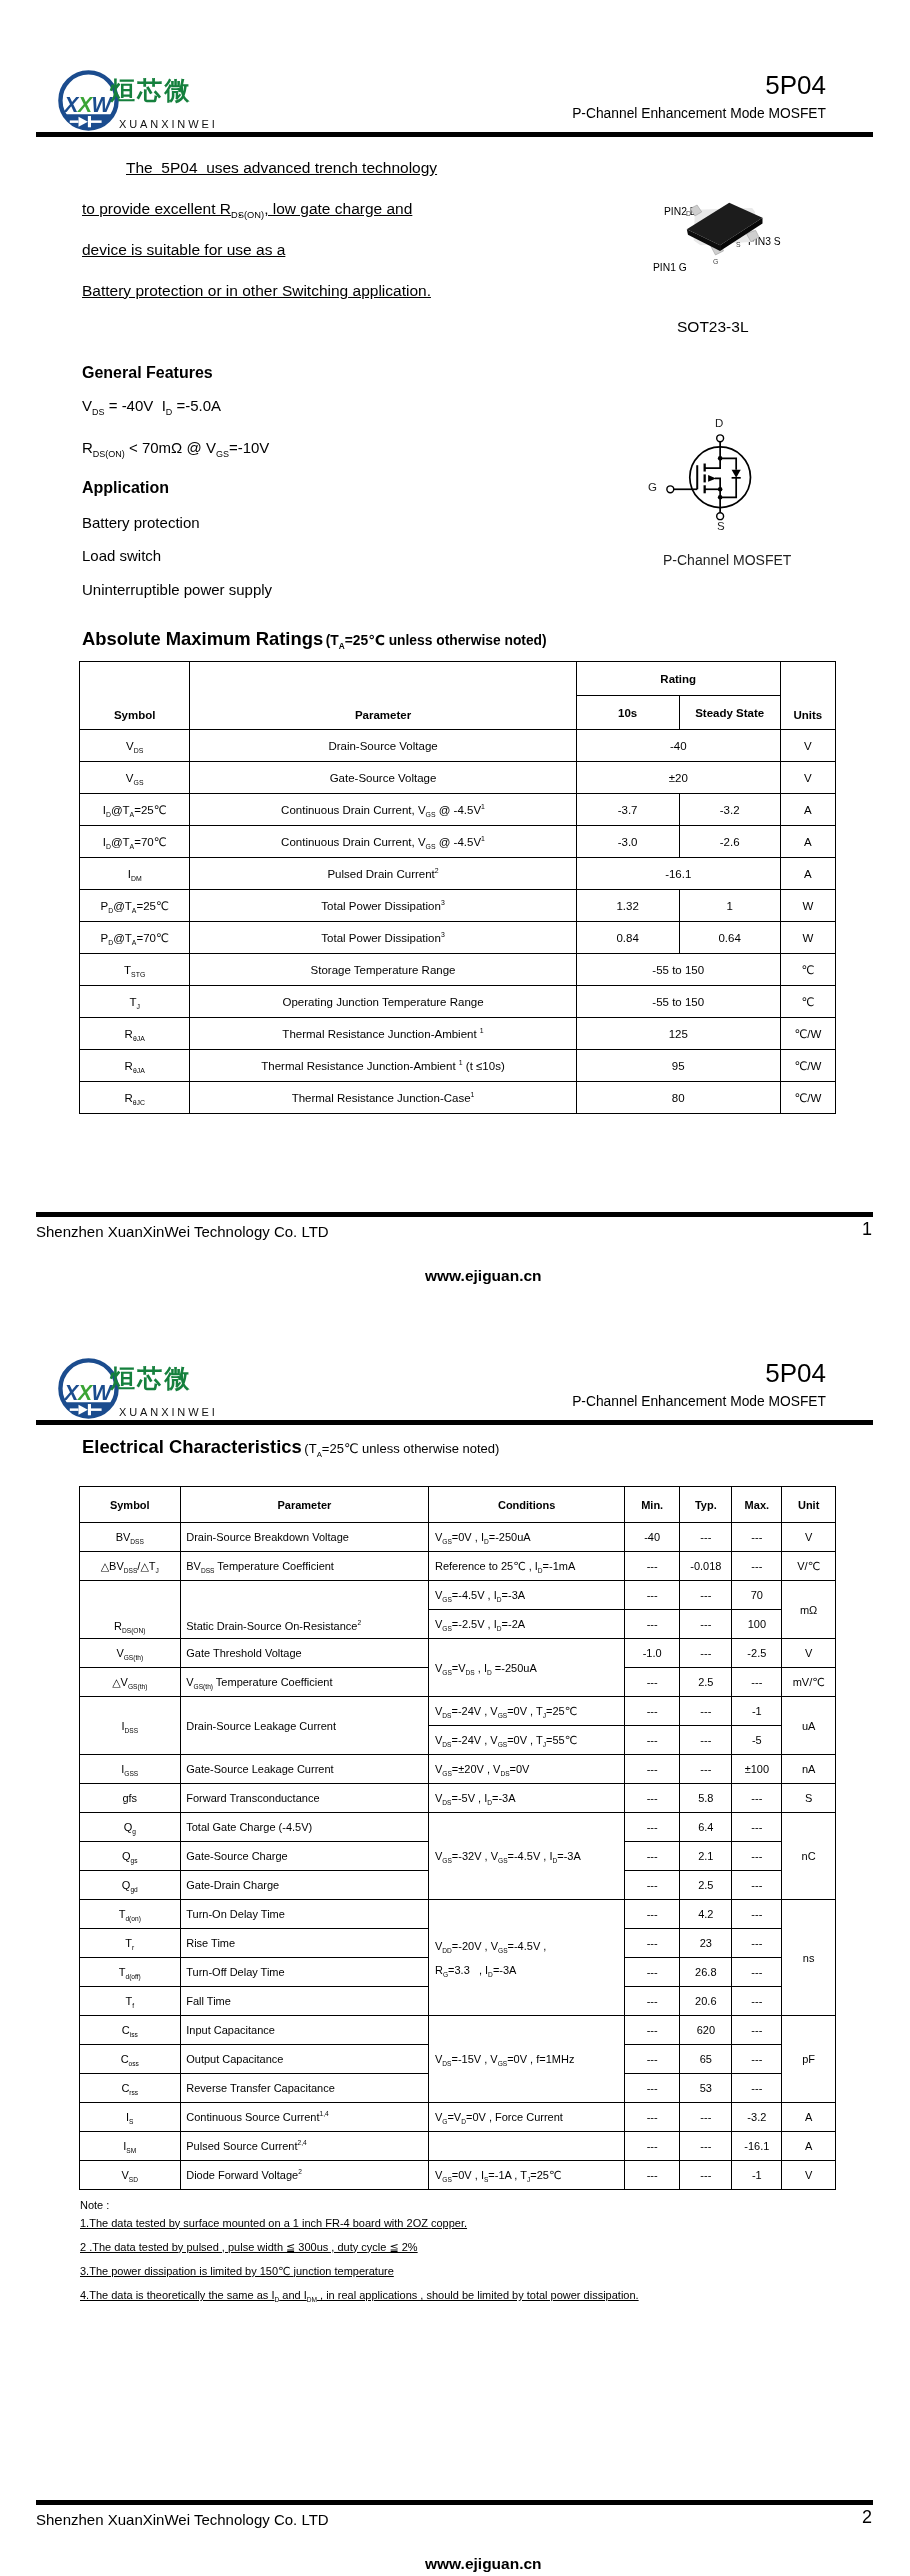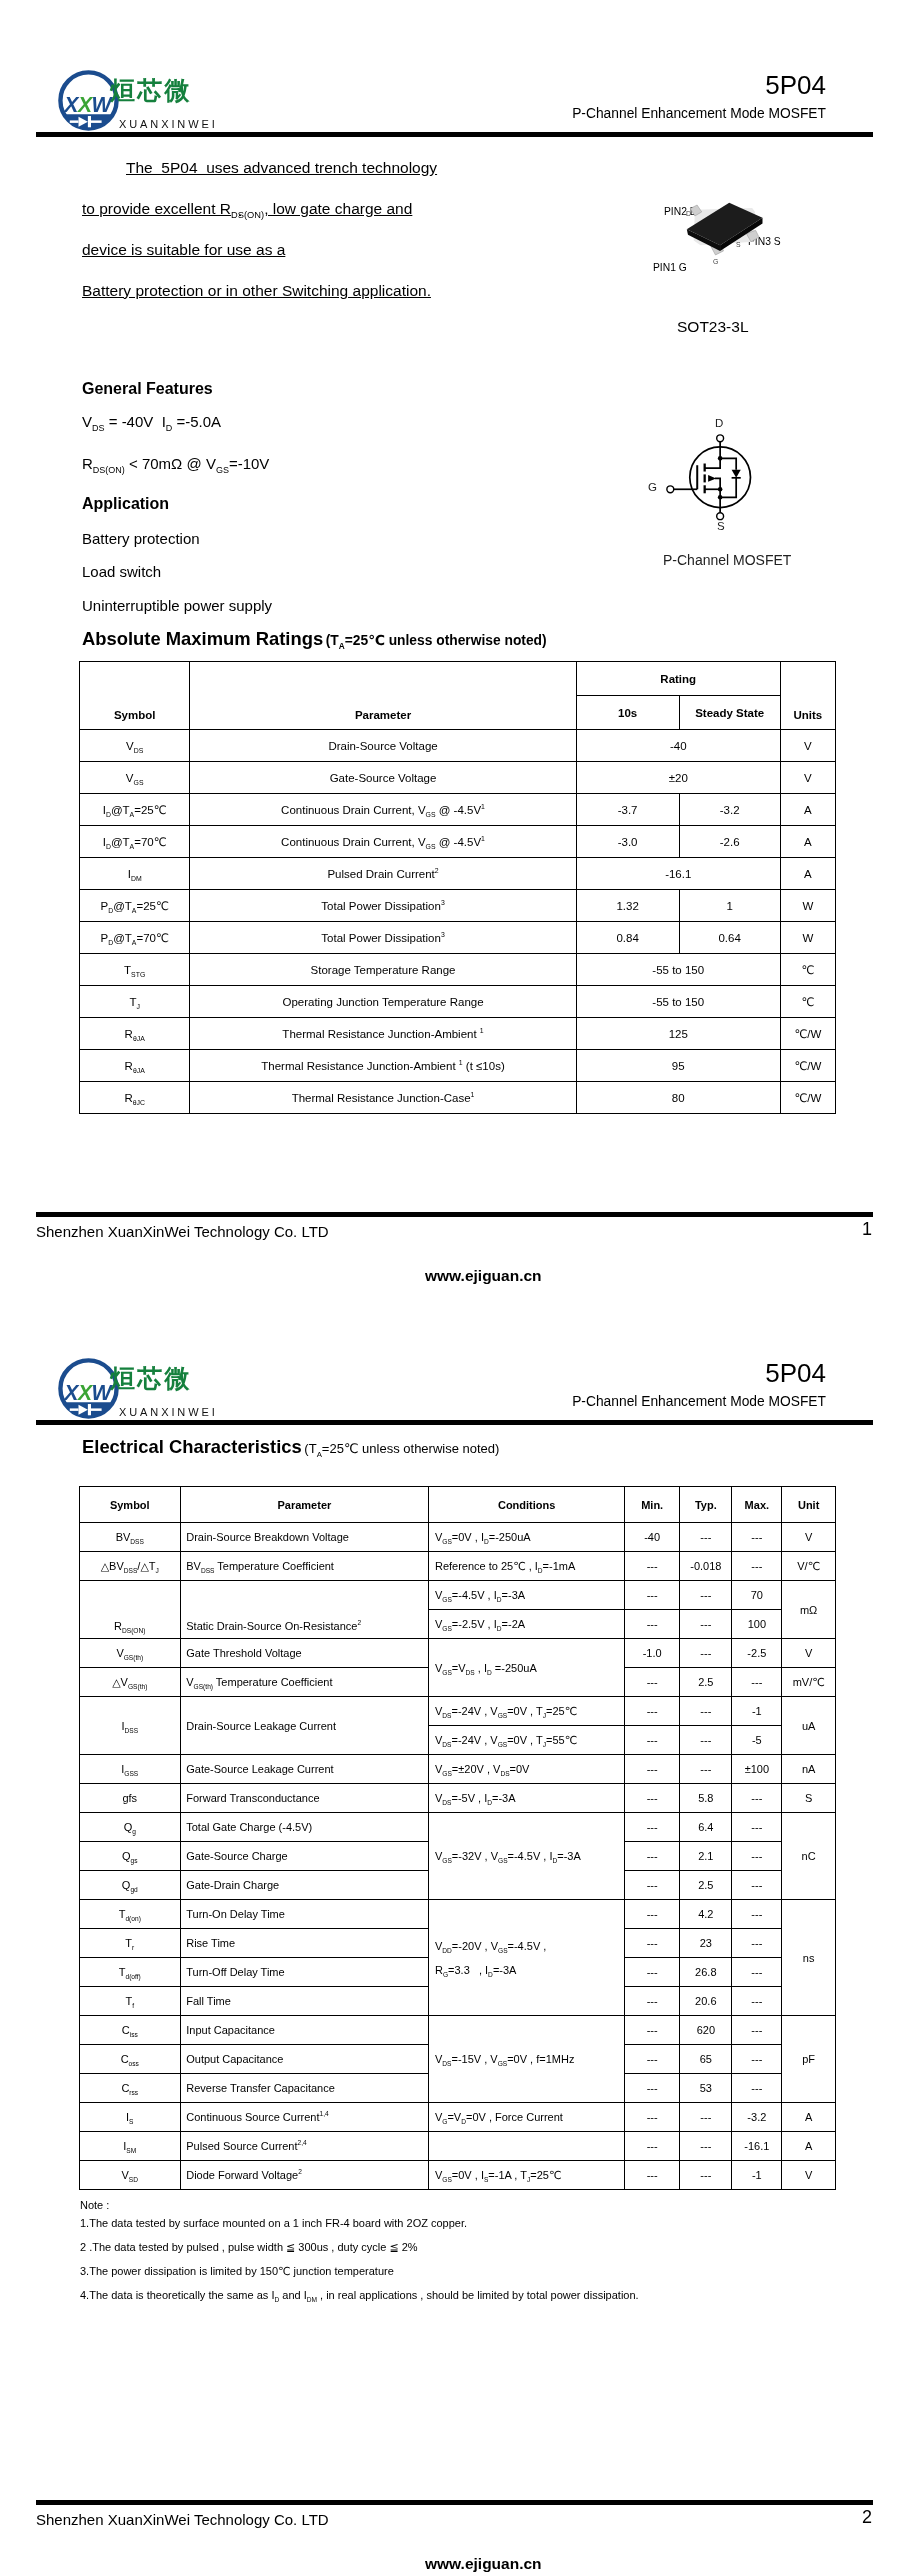--- a/index.html
+++ b/index.html
@@ -21,21 +21,21 @@
   .part-no{font-size:26px;line-height:1;}
   .subtitle{font-size:13.8px;margin-top:8px;}
   .rule{position:absolute;left:36px;right:37px;height:4.6px;background:#000;}
   .rule.top{top:132px;}
   .rule.foot{top:1212px;}
 
   
   .intro{position:absolute;left:82px;top:147px;width:476px;font-size:15.5px;}
   .intro-line{height:41px;line-height:41px;white-space:pre;text-decoration:underline;}
   .intro-line.indent{padding-left:44px;}
-  .features{position:absolute;left:82px;top:380px;width:402px;}
+  .features{position:absolute;left:82px;top:364px;width:402px;}
   .f-title{font-size:16px;font-weight:bold;}
   .f-line{font-size:15px;white-space:pre;}
   .f-line.m1{margin-top:15px;}
   .f-line.m2{margin-top:25px;}
   .a-title{margin-top:23px;font-size:16px;font-weight:bold;}
   .a-item{font-size:15px;margin-top:16.6px;}
 
   
   .figlabel{position:absolute;font-size:10.3px;color:#000;}
   .pkg-caption{position:absolute;left:677px;top:318px;font-size:15.5px;}
@@ -62,21 +62,21 @@
   .ec{top:198px;font-size:11px;}
   .ec thead tr{height:36px;}
   .ec tbody tr{height:29px;}
   .dsheet .l{text-align:left;padding-left:5.7px;}
   .dsheet .vb{vertical-align:bottom;padding-bottom:8px;}
   .dsheet .b{vertical-align:bottom;padding-bottom:5.7px;}
 
   
   .notes{position:absolute;left:80px;top:910px;width:643px;font-size:11px;line-height:14.3px;}
   .notes .n-title{margin-bottom:3.4px;}
-  .notes .n-item{margin-bottom:9.8px;}
+  .notes .n-item{margin-bottom:9.8px;text-decoration:underline;}
 
   
   .f-co{position:absolute;left:36px;top:1223px;font-size:15px;}
   .f-web{position:absolute;left:425px;top:1222px;font-size:15.5px;font-weight:bold;margin-top:45px;}
   .f-pg{position:absolute;right:38px;top:1219px;font-size:18px;}
 </style>
 </head>
 <body>
 
 <div class="canvas">

